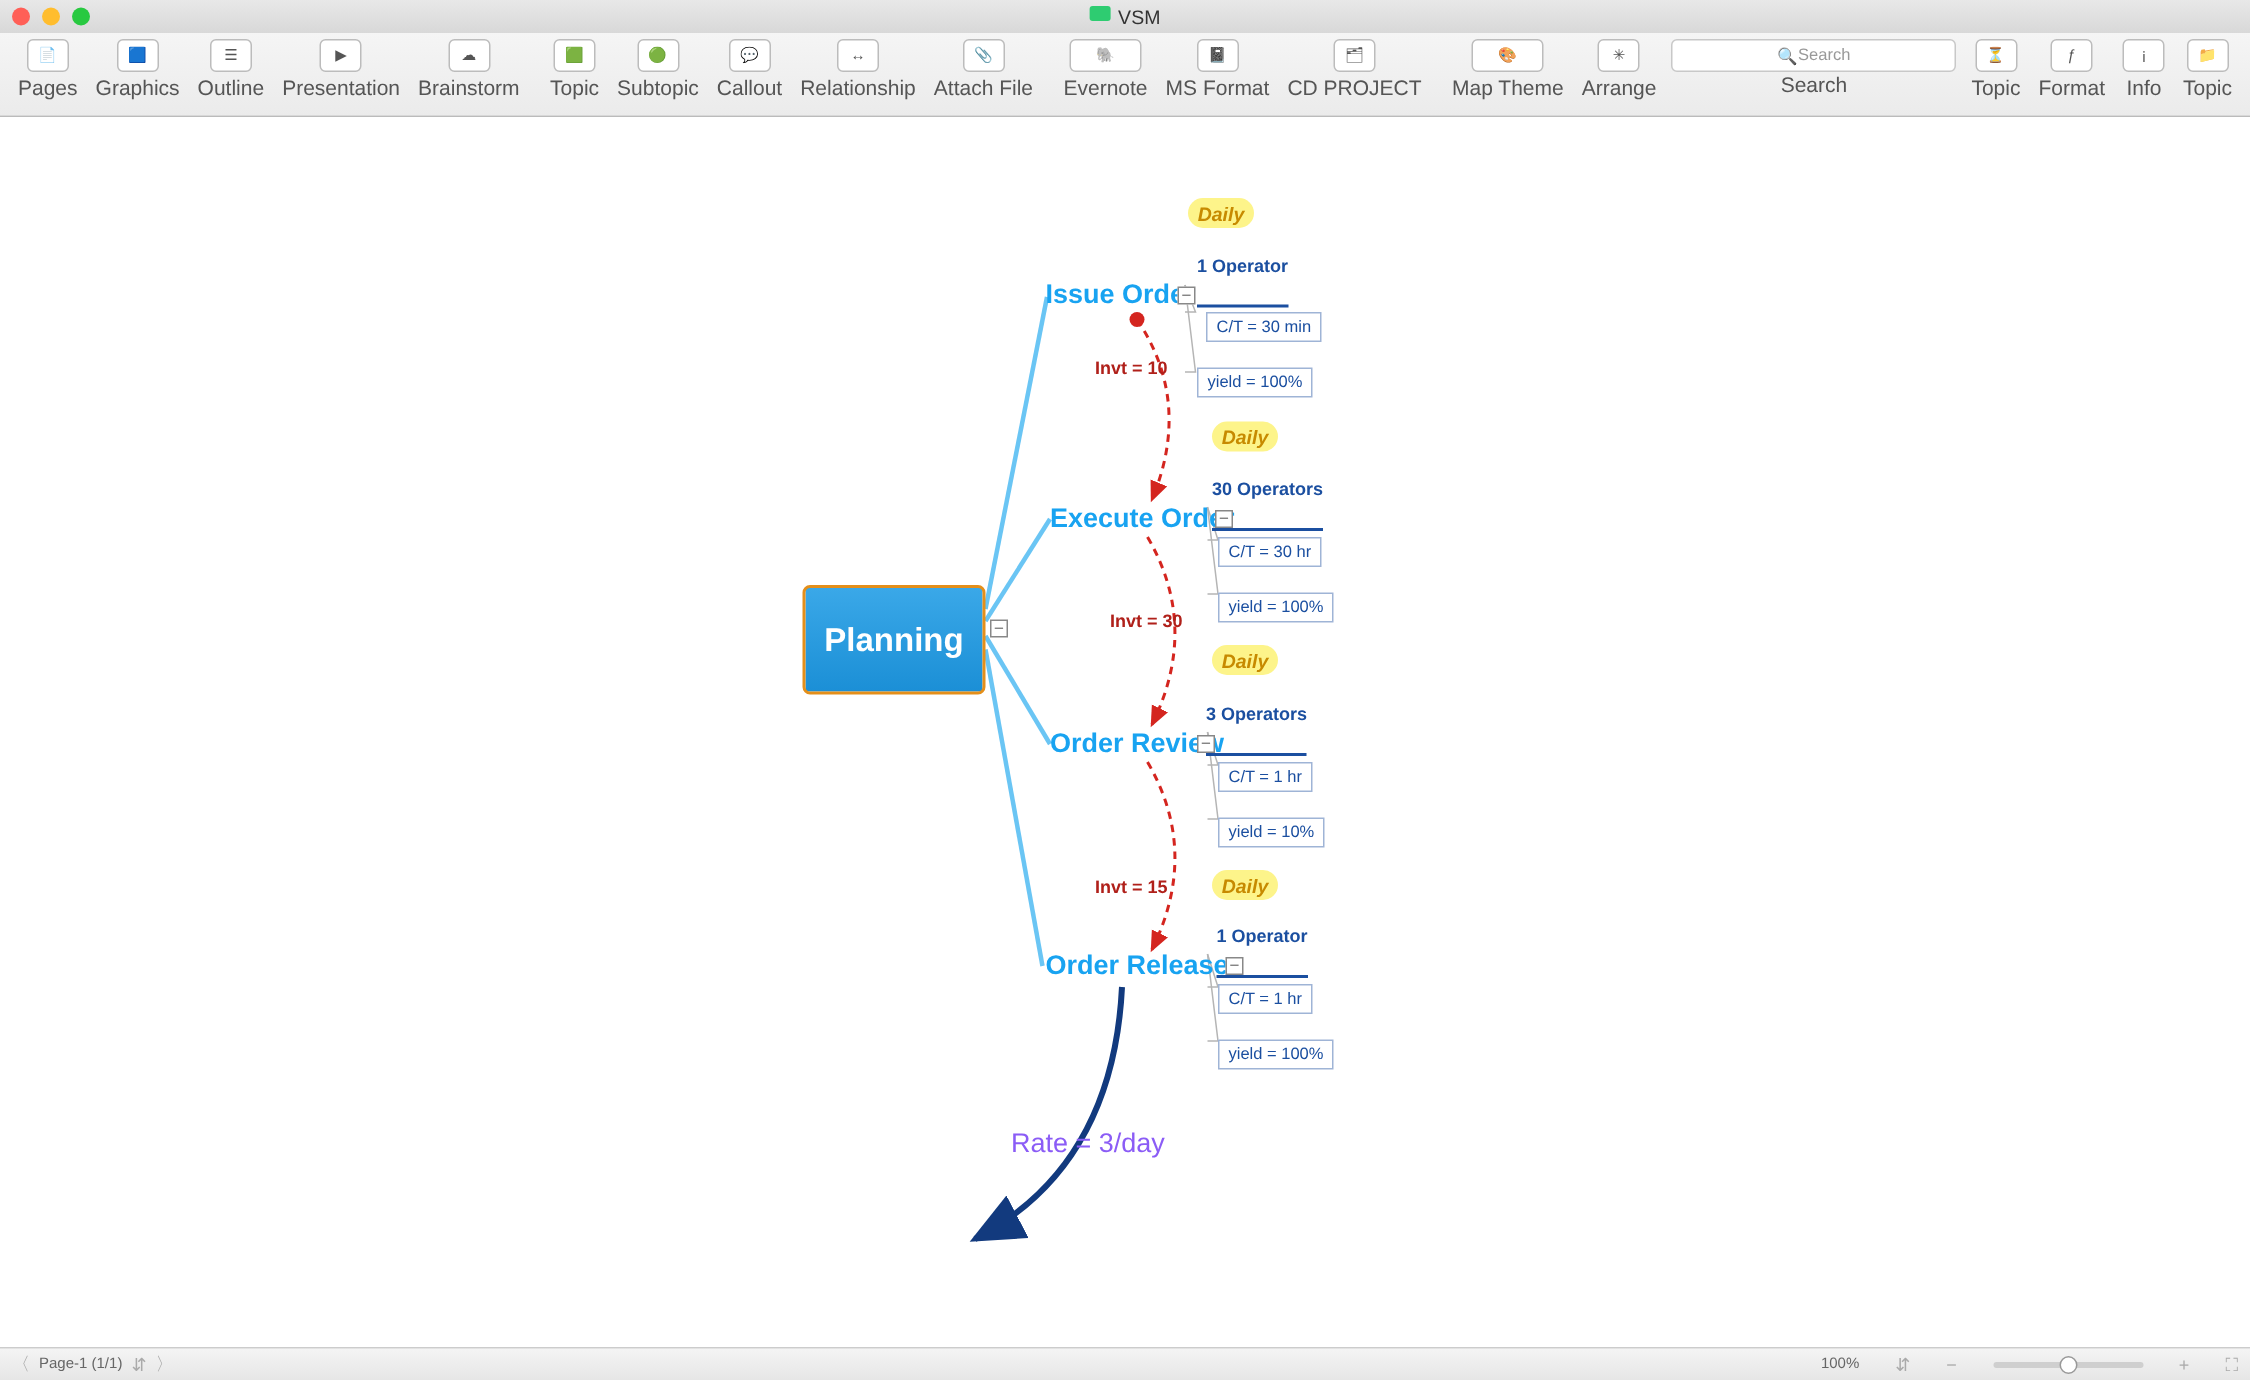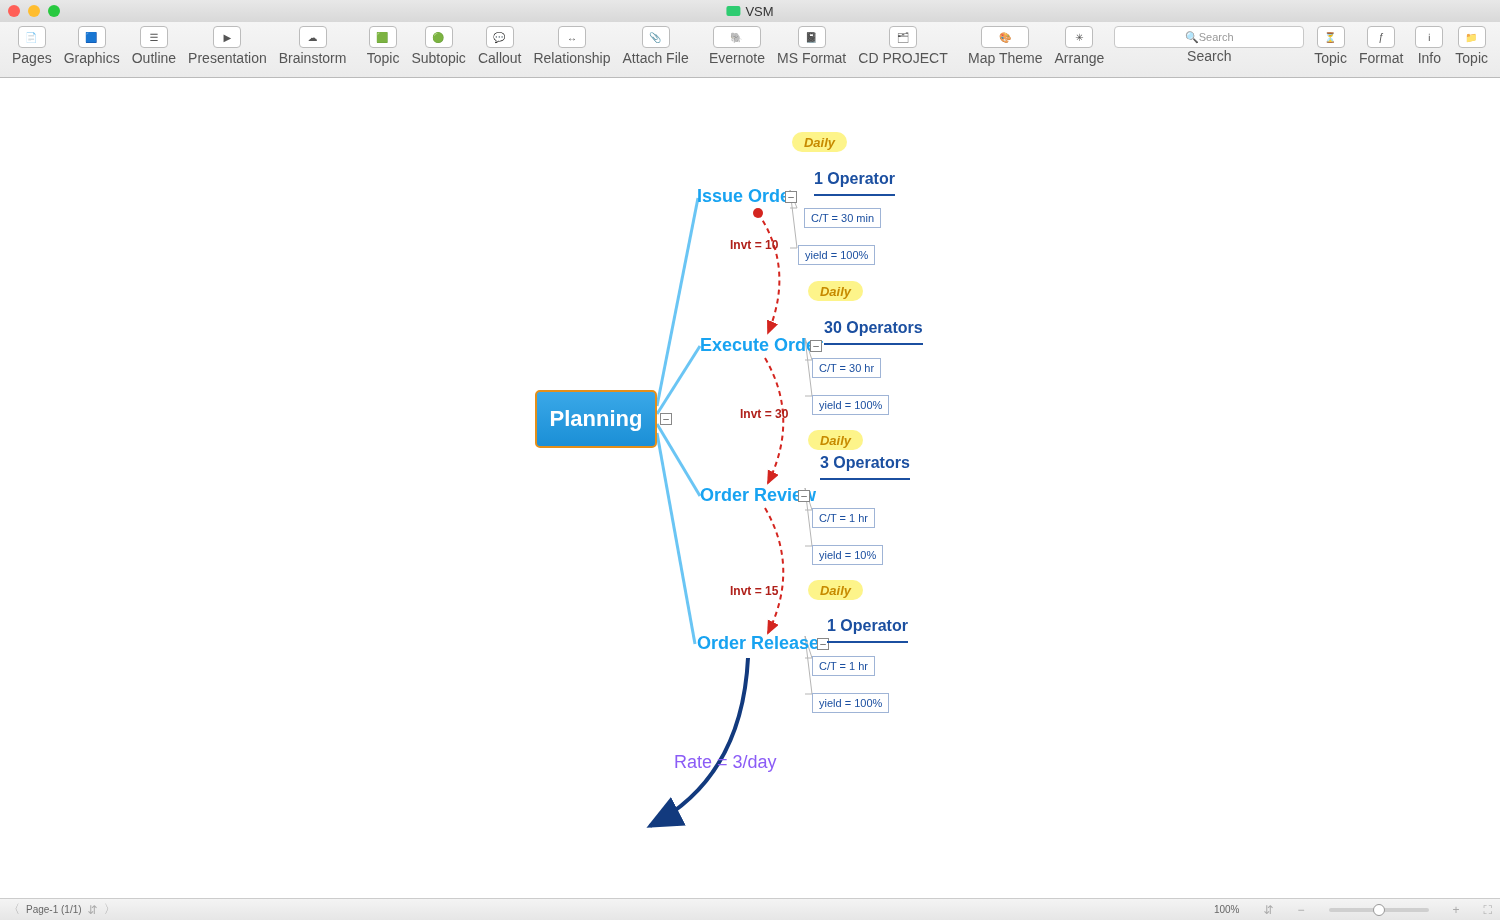--- a/index.html
+++ b/index.html
@@ -1,38 +1,38 @@
 <!DOCTYPE html>
 <html><head>
 <meta charset="utf-8">
 <style>
 * { box-sizing: border-box; margin: 0; padding: 0; }
 body { font-family: -apple-system, "Helvetica Neue", Arial, sans-serif; font-size: 12px; width: 1500px; height: 920px; overflow: hidden; background: #fff; }
 .titlebar { height: 22px; background: linear-gradient(#e8e8e8,#d8d8d8); display: flex; align-items: center; padding: 0 8px; position: relative; }
 .traffic { display: flex; gap: 8px; }
 .tl { width: 12px; height: 12px; border-radius: 50%; }
 .tl.red { background: #ff5f57; } .tl.yel { background: #ffbd2e; } .tl.grn { background: #28c940; }
-.title-center { position:absolute; left:50%; transform:translateX(-50%); display:flex; align-items:center; gap:5px; font-size:13px; color:#333;}
+.title-center { position:absolute; left:50%; transform:translateX(-50%); display:flex; gap:5px; font-size:13px; color:#333;}
 .title-center .doc-ic { width:14px; height:10px; background:#2ecc71; border-radius:2px; display:inline-block;}
 .toolbar { height: 56px; background: linear-gradient(#f5f5f5,#ebebeb); border-bottom:1px solid #bbb; display:flex; align-items:flex-start; padding:4px 8px 0 8px; font-size:10px; color:#555; }
 .tb-group { display:flex; gap:4px; }
 .tb-btn { display:flex; flex-direction:column; align-items:center; cursor:default; padding:0 4px;}
 .tb-ico { width:28px; height:22px; border:1px solid #bcbcbc; border-radius:4px; background:#fff; display:flex; align-items:center; justify-content:center; margin-bottom:2px;}
 .tb-ico.wide { width:48px; }
 .tb-lbl { font-size:14px; color:#555; white-space:nowrap;}
 .spacer-flex { flex:1; }
 .search { width:190px; height:22px; border:1px solid #c8c8c8; border-radius:4px; background:#fff; display:flex; align-items:center; justify-content:center; color:#999; font-size:11px;}
 .search-wrap { display:flex; flex-direction:column; align-items:center; margin:0 6px;}
 .canvas { position:relative; width:1500px; height:820px; background:#fff; }
-.root-node { position:absolute; left:535px; top:312px; width:122px; height:58px; background:linear-gradient(#3aa8e8,#1b8fd6); border:2px solid #e48f1a; border-radius:5px; color:#fff; font-weight:700; font-size:22px; display:flex; align-items:center; justify-content:center; }
+.root-node { position:absolute; left:535px; top:312px; width:122px; height:73px; background:linear-gradient(#3aa8e8,#1b8fd6); border:2px solid #e48f1a; border-radius:5px; color:#fff; font-weight:700; font-size:22px; display:flex; align-items:center; justify-content:center; }
 .topic { position:absolute; color:#18a3f1; font-size:18px; font-weight:600; }
 .collapse-box { position:absolute; width:12px; height:12px; border:1px solid #888; background:#fff; font-size:10px; line-height:10px; text-align:center; color:#555;}
 .collapse-box::before { content:"–"; }
-.daily { position:absolute; width:55px; height:20px; background:#fdf48a; border-radius:10px; color:#c78a00; font-style:italic; font-weight:600; font-size:13px; display:flex; align-items:center; justify-content:center;}
-.op-label { position:absolute; color:#1b4fa0; font-size:16px; font-weight:600; padding-bottom:6px; border-bottom:2px solid #1b4fa0;margin-left:16px;}
+.daily { position:absolute; width:44px; height:20px; background:#fdf48a; border-radius:10px; color:#c78a00; font-style:italic; font-weight:600; font-size:13px; display:flex; align-items:center; justify-content:center;}
+.op-label { position:absolute; color:#1b4fa0; font-size:12px; font-weight:600; padding-bottom:19px; border-bottom:2px solid #1b4fa0;}
 .metric { position:absolute; border:1px solid #9fb4d6; background:#fff; color:#1b4fa0; font-size:11px; padding:3px 6px;}
 .invt { position:absolute; color:#b0201a; font-weight:700; font-size:12px; }
 .rate { position:absolute; color:#8b5cf6; font-weight:400; font-size:18px;}
 .storage { position:absolute; left:525px; top:715px; width:120px; height:70px; background:radial-gradient(ellipse at 50% 35%,#2a7ed6,#0f55a8); border-radius:50%; color:#fff; font-weight:700; font-size:18px; display:flex; align-items:center; justify-content:center;}
 svg.lines { position:absolute; left:0; top:0; width:1500px; height:820px; pointer-events:none;}
 .statusbar { position:absolute; bottom:0; left:0; right:0; height:22px; background:linear-gradient(#f4f4f4,#e6e6e6); border-top:1px solid #ccc; display:flex; align-items:center; padding:0 8px; font-size:10px; color:#666; justify-content:space-between;}
 .status-left { display:flex; align-items:center; gap:6px;}
 .status-right { display:flex; align-items:center; gap:24px;}
 .nav-btn { color:#aaa; font-size:12px; cursor:default;}
 .zoom-slider { width:100px; height:4px; background:#cfcfcf; border-radius:2px; position:relative;}
@@ -195,21 +195,21 @@
   <div class="metric" style="left:798px; top:167px">yield = 100%</div>
 
   <div class="topic" style="left:700px; top:257px">Execute Order</div>
   <div class="collapse-box" style="left:810px;top:262px"></div>
   <div class="op-label" style="left:808px; top:241px">30 Operators</div>
   <div class="metric" style="left:812px; top:280px">C/T = 30 hr</div>
   <div class="metric" style="left:812px; top:317px">yield = 100%</div>
 
   <div class="topic" style="left:700px; top:407px">Order Review</div>
   <div class="collapse-box" style="left:798px;top:412px"></div>
-  <div class="op-label" style="left:804px; top:376px">3 Operators</div>
+  <div class="op-label" style="left:804px; top:391px">3 Operators</div>
   <div class="metric" style="left:812px; top:430px">C/T = 1 hr</div>
   <div class="metric" style="left:812px; top:467px">yield = 10%</div>
 
   <div class="topic" style="left:697px; top:555px">Order Release</div>
   <div class="collapse-box" style="left:817px;top:560px"></div>
   <div class="op-label" style="left:811px; top:539px">1 Operator</div>
   <div class="metric" style="left:812px; top:578px">C/T = 1 hr</div>
   <div class="metric" style="left:812px; top:615px">yield = 100%</div>
 
   <div class="invt" style="left:730px; top:160px">Invt = 10</div>

